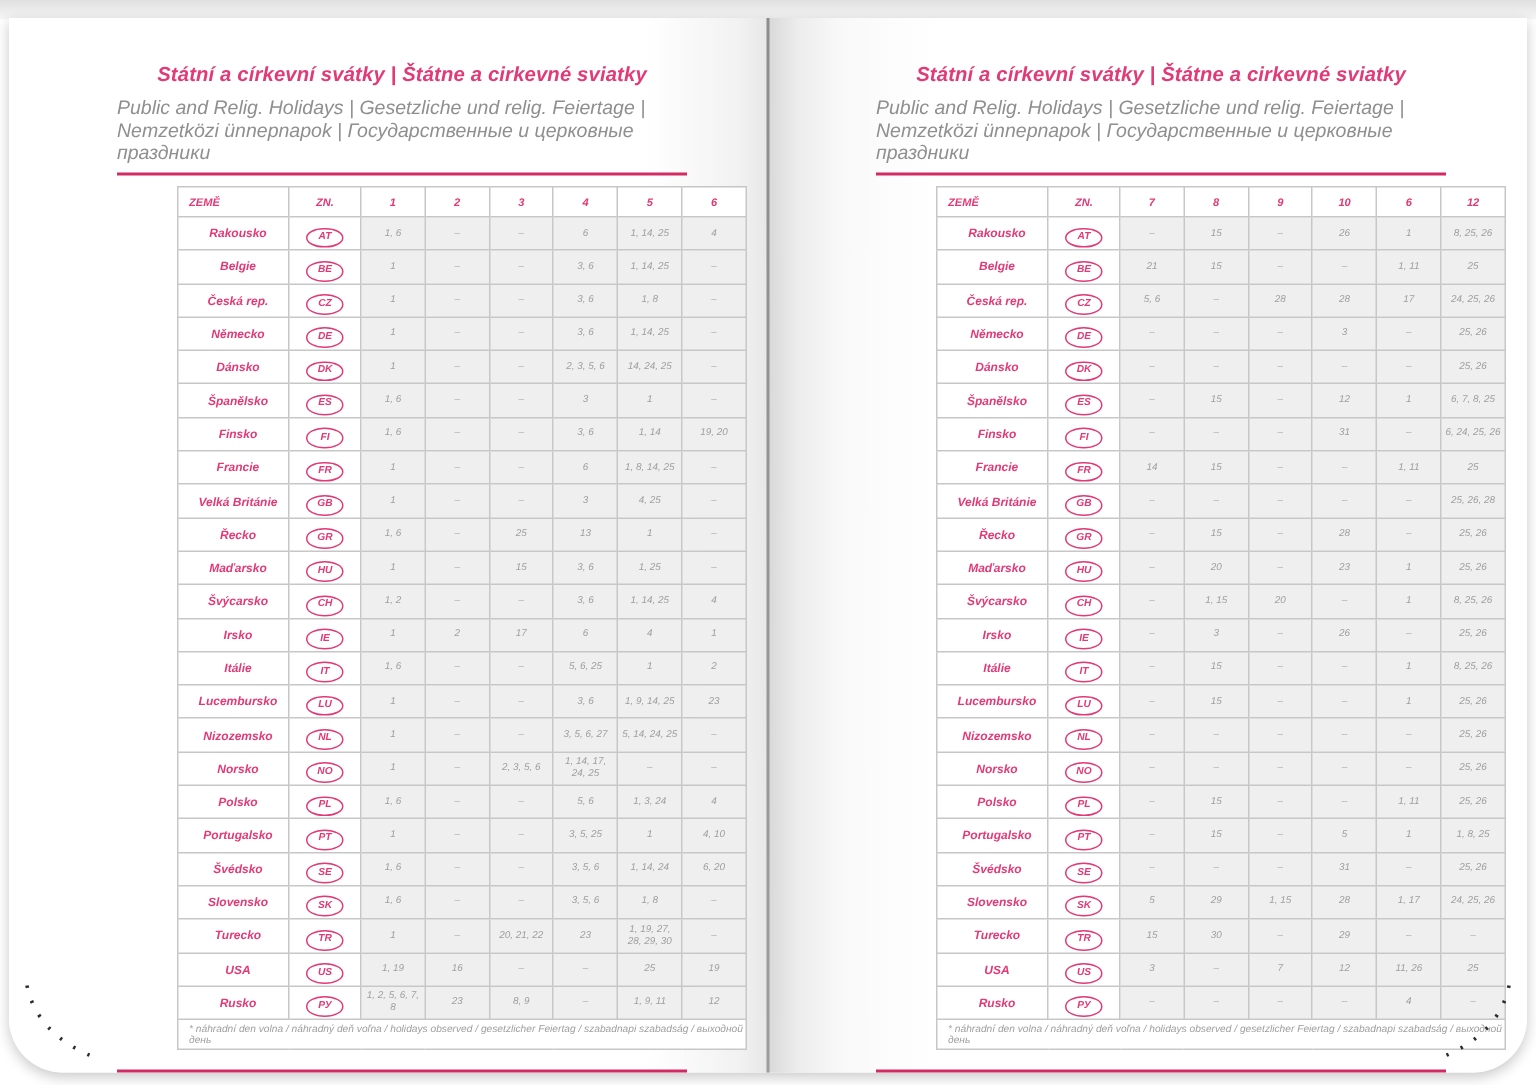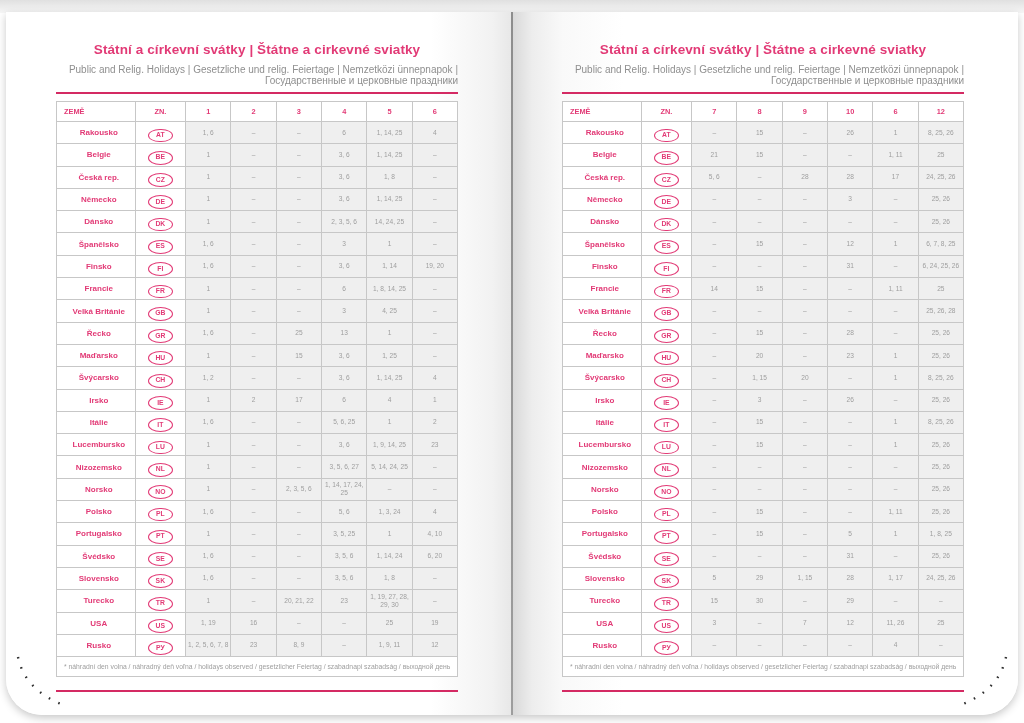--- a/index.html
+++ b/index.html
@@ -22,21 +22,22 @@
   }
   .spread{
     position:absolute;top:12px;left:6px;right:6px;bottom:8px;
     display:flex;
     background:#fff;
     border-radius:0 0 36px 36px;
     box-shadow:0 3px 9px rgba(0,0,0,0.22);
   }
   .page{
     flex:1;position:relative;
-    padding:30px 54px 0 50px;
+    padding:30px 54px 0 72px;
+    font-style:italic;
   }
   .page.left{
     background:linear-gradient(90deg,#ffffff 0%,#ffffff 84%,#f2f2f2 96%,#e7e7e7 100%);
     border-radius:0 0 0 36px;
   }
   .page.right{
     background:linear-gradient(90deg,#d8d8d8 0%,#ededed 4%,#f9f9f9 10%,#ffffff 22%);
     border-radius:0 0 36px 0;
   }
   .spine{
@@ -44,27 +45,27 @@
     background:linear-gradient(#8d8d8d,#9d9d9d);
     z-index:3;
   }
   .page-title{
     margin:0 0 7px 0;
     font-size:13.5px;font-weight:bold;color:var(--accent);
     text-align:center;letter-spacing:0.1px;
   }
   .page-subtitle{
     margin:0 0 6px 0;
-    font-size:10px;color:#8f8f8f;text-align:right;
+    font-size:13px;color:#8f8f8f;text-align:left;
   }
   .title-rule{
     height:2px;background:var(--rule);margin:0 0 7px 0;
   }
   table.holiday-table{
-    width:100%;border-collapse:collapse;table-layout:fixed;
+    width:100%;border-collapse:collapse;table-layout:fixed;margin-left:40px;
   }
   .holiday-table col.c-country{width:19.6%;}
   .holiday-table col.c-code{width:12.6%;}
   .holiday-table col.c-month{width:11.3%;}
   .holiday-table th,.holiday-table td{
     border:1px solid var(--border);
   }
   .holiday-table thead th{
     height:20px;font-size:7.4px;color:var(--accent);
     background:#fff;font-weight:bold;

